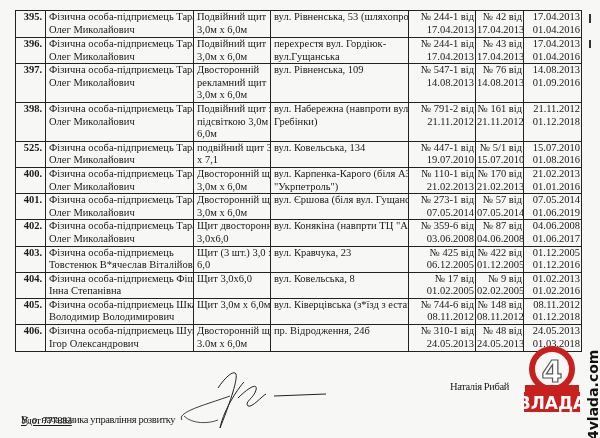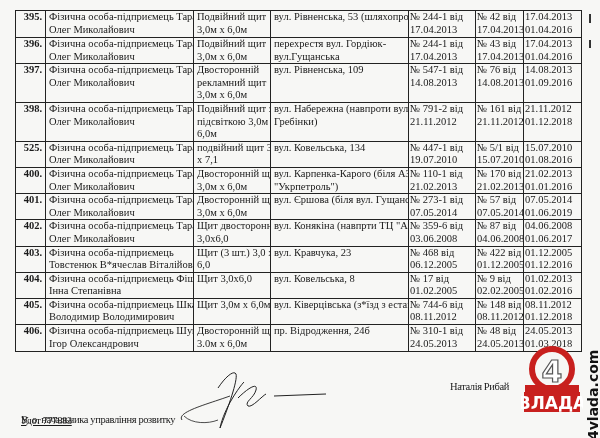--- a/index.html
+++ b/index.html
@@ -19,21 +19,21 @@
     line-height:12.6px;
   }
   table.reg td {
     border:1.3px solid #222;
     vertical-align:top;
     padding:0 3px;
     overflow:hidden;
     white-space:normal;
   }
   table.reg td.num { text-align:right; padding-right:3px; font-weight:bold; }
-  table.reg td.c { text-align:left; padding:0 1px; }
+  table.reg td.c { text-align:right; padding:0 1px; }
   .line { display:block; white-space:nowrap; }
   .scan-mark { position:absolute; left:589px; width:2px; background:#333; }
   .footer { position:absolute; font-size:10.5px; letter-spacing:-0.4px; }
   .sig { position:absolute; left:178px; top:368px; width:160px; height:64px; }
   .logo { position:absolute; left:521px; top:345px; width:62px; height:70px; }
   .site {
     position:absolute; left:585px; top:440px;
     transform-origin:0 0; transform:rotate(-90deg);
     font-family:"DejaVu Sans", sans-serif; font-weight:bold;
     font-size:14px; color:#111; white-space:nowrap;
@@ -275,21 +275,21 @@
             <span class="line">Товстенюк В*ячеслав Віталійович</span>
           </td>
           <td>
             <span class="line">Щит (3 шт.) 3,0 х</span>
             <span class="line">6,0</span>
           </td>
           <td>
             <span class="line">вул. Кравчука, 23</span>
           </td>
           <td class="c">
-            <span class="line">№ 468 від</span>
+            <span class="line">№ 425 від</span>
             <span class="line">06.12.2005</span>
           </td>
           <td class="c">
             <span class="line">№ 422 від</span>
             <span class="line">01.12.2005</span>
           </td>
           <td class="c">
             <span class="line">01.12.2005</span>
             <span class="line">01.12.2016</span>
           </td>

